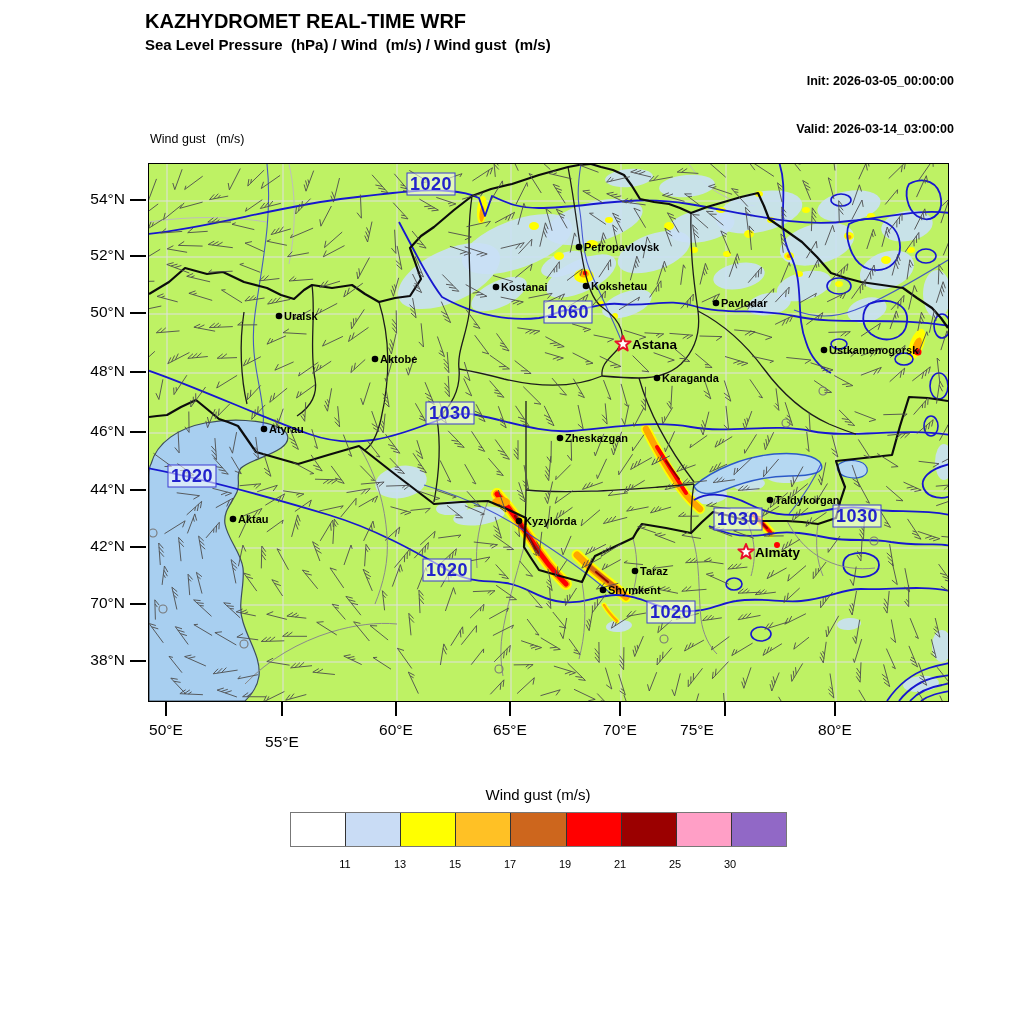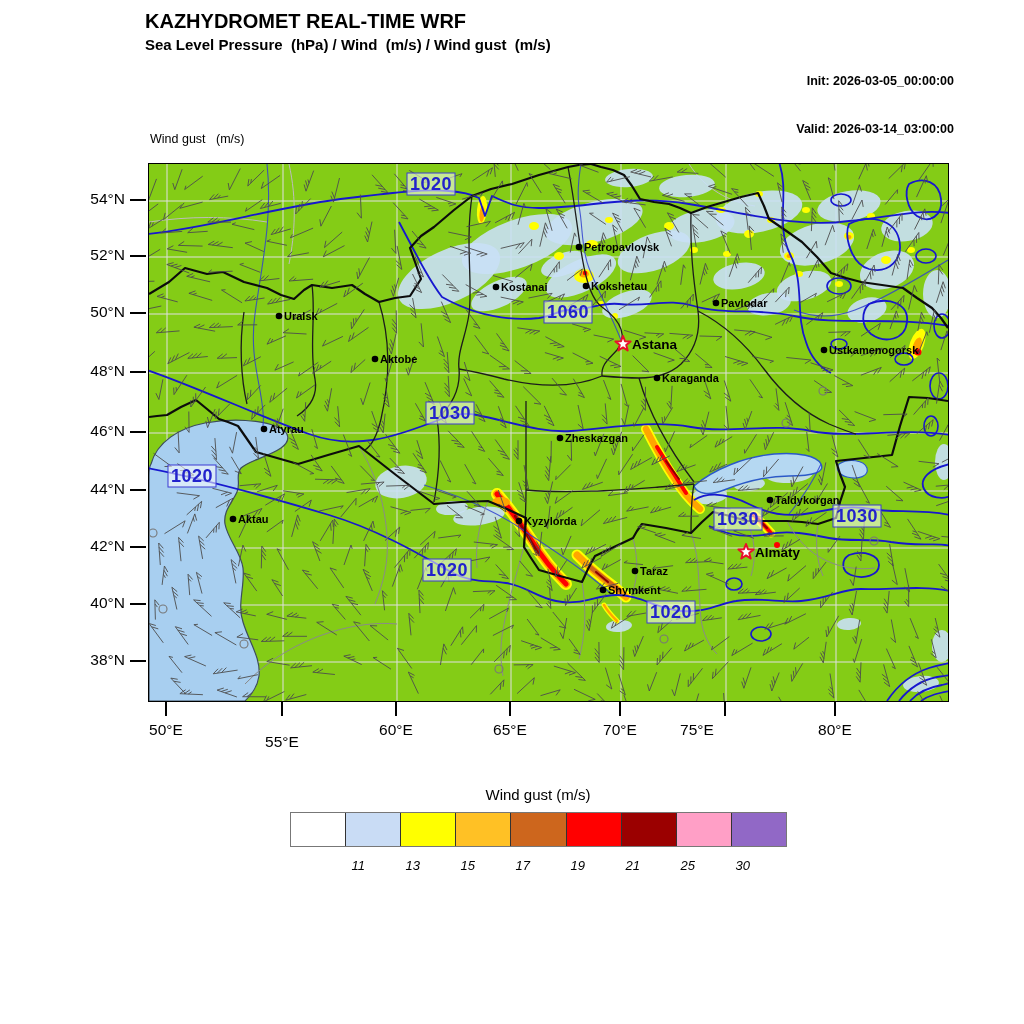--- a/index.html
+++ b/index.html
@@ -5,31 +5,31 @@
   html,body{margin:0;padding:0;}
   body{
     width:1024px;height:1024px;position:relative;background:#fff;overflow:hidden;
     font-family:"Liberation Sans","DejaVu Sans",sans-serif;color:#000;
   }
   .abs{position:absolute;}
   #page-title{left:145px;top:10px;font-size:20px;font-weight:700;white-space:pre;text-align:center;}
   #page-subtitle{left:145px;top:36px;font-size:15px;font-weight:700;white-space:pre;}
   #run-times{right:70px;top:41px;text-align:right;font-size:12.5px;font-weight:700;line-height:16px;white-space:pre;}
   #map-legend{left:150px;top:101px;font-size:12.5px;line-height:15.5px;white-space:pre;}
-  #map-frame{left:148px;top:163px;width:799px;height:537px;border:1px solid #000;background:#84cc16;}
+  #map-frame{left:148px;top:163px;width:799px;height:537px;border:1px solid #000;background:#bef264;}
   #map-svg{display:block;}
   .lat-tick{width:16px;height:2px;background:#000;}
   .lon-tick{width:2px;height:15px;background:#000;}
   .lat-label{width:75px;text-align:right;font-size:15.5px;}
   .lon-label{width:64px;text-align:center;font-size:15.5px;}
   #colorbar-title{left:288px;top:786px;width:500px;text-align:center;font-size:15px;}
   #colorbar{left:290px;top:812px;width:495px;height:33px;display:flex;border:1px solid #777;box-sizing:content-box;}
   .cb-cell{flex:1 1 0;border-left:1px solid #333;}
   .cb-cell:first-child{border-left:none;}
-  .cb-label{width:40px;text-align:right;font-size:13px;font-style:italic;}
+  .cb-label{width:40px;text-align:center;font-size:11px;}
 </style>
 </head>
 <body>
 
 <div class="abs" id="page-title">KAZHYDROMET REAL-TIME WRF</div>
 <div class="abs" id="page-subtitle">Sea Level Pressure  (hPa) / Wind  (m/s) / Wind gust  (m/s)</div>
 <div class="abs" id="run-times">
   <div>Init: 2026-03-05_00:00:00</div>
   <div>Valid: 2026-03-14_03:00:00</div>
 </div>
@@ -353,21 +353,21 @@
     <div class="abs lat-label" style="left: 50px; top: 303px;">50°N</div>
     <div class="abs lat-tick" style="left: 130px; top: 371px;"></div>
     <div class="abs lat-label" style="left: 50px; top: 362px;">48°N</div>
     <div class="abs lat-tick" style="left: 130px; top: 431px;"></div>
     <div class="abs lat-label" style="left: 50px; top: 422px;">46°N</div>
     <div class="abs lat-tick" style="left: 130px; top: 489px;"></div>
     <div class="abs lat-label" style="left: 50px; top: 480px;">44°N</div>
     <div class="abs lat-tick" style="left: 130px; top: 546px;"></div>
     <div class="abs lat-label" style="left: 50px; top: 537px;">42°N</div>
     <div class="abs lat-tick" style="left: 130px; top: 603px;"></div>
-    <div class="abs lat-label" style="left: 50px; top: 594px;">40°N</div>
+    <div class="abs lat-label" style="left: 50px; top: 594px;">70°N</div>
     <div class="abs lat-tick" style="left: 130px; top: 660px;"></div>
     <div class="abs lat-label" style="left: 50px; top: 651px;">38°N</div>
   </div>
 <div id="lon-axis">
     <div class="abs lon-tick" style="left: 165px; top: 701px;"></div>
     <div class="abs lon-label" style="left: 134px; top: 721px;">50°E</div>
     <div class="abs lon-tick" style="left: 281px; top: 701px;"></div>
     <div class="abs lon-label" style="left: 250px; top: 721px; margin-top: 12px;">55°E</div>
     <div class="abs lon-tick" style="left: 395px; top: 701px;"></div>
     <div class="abs lon-label" style="left: 364px; top: 721px;">60°E</div>

